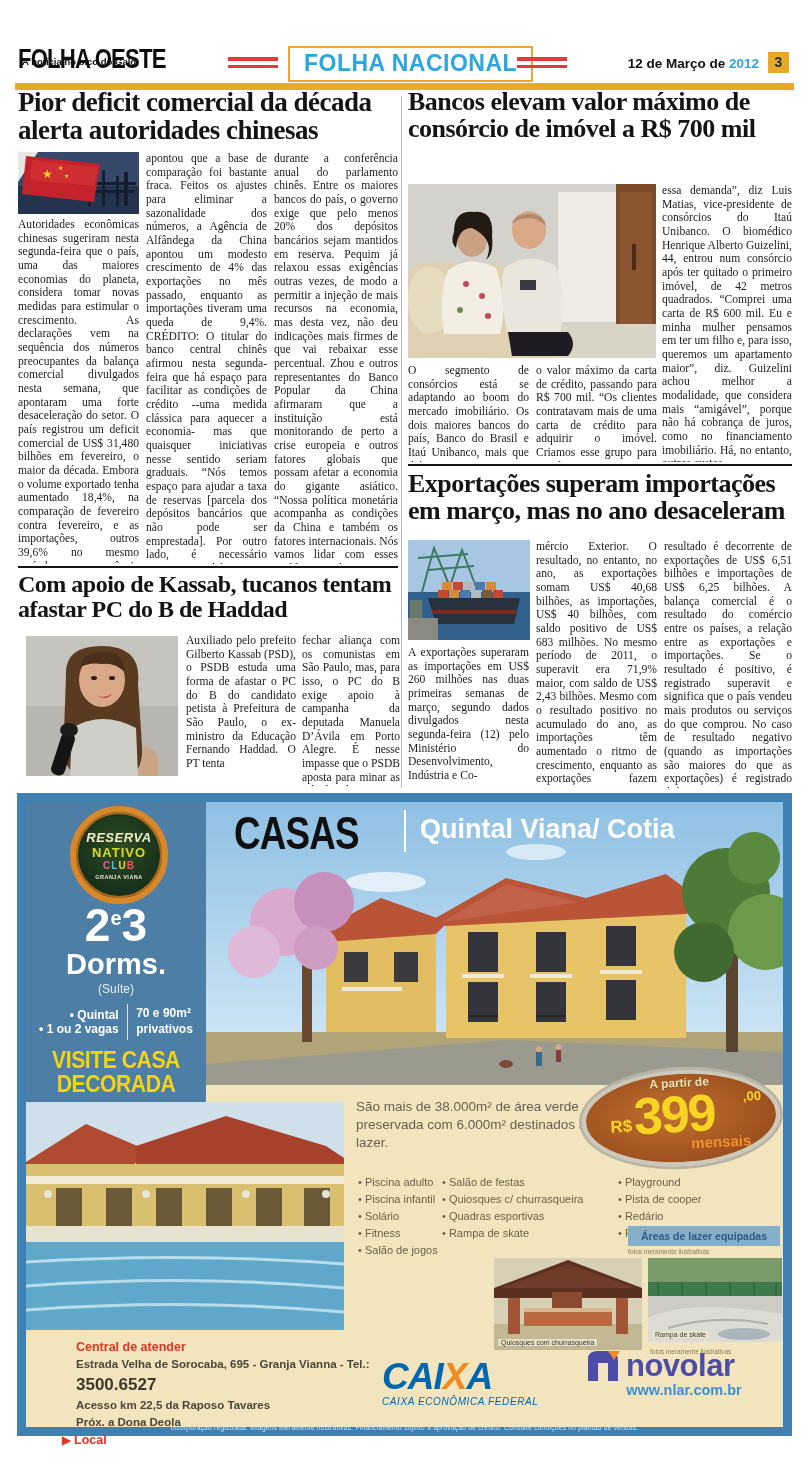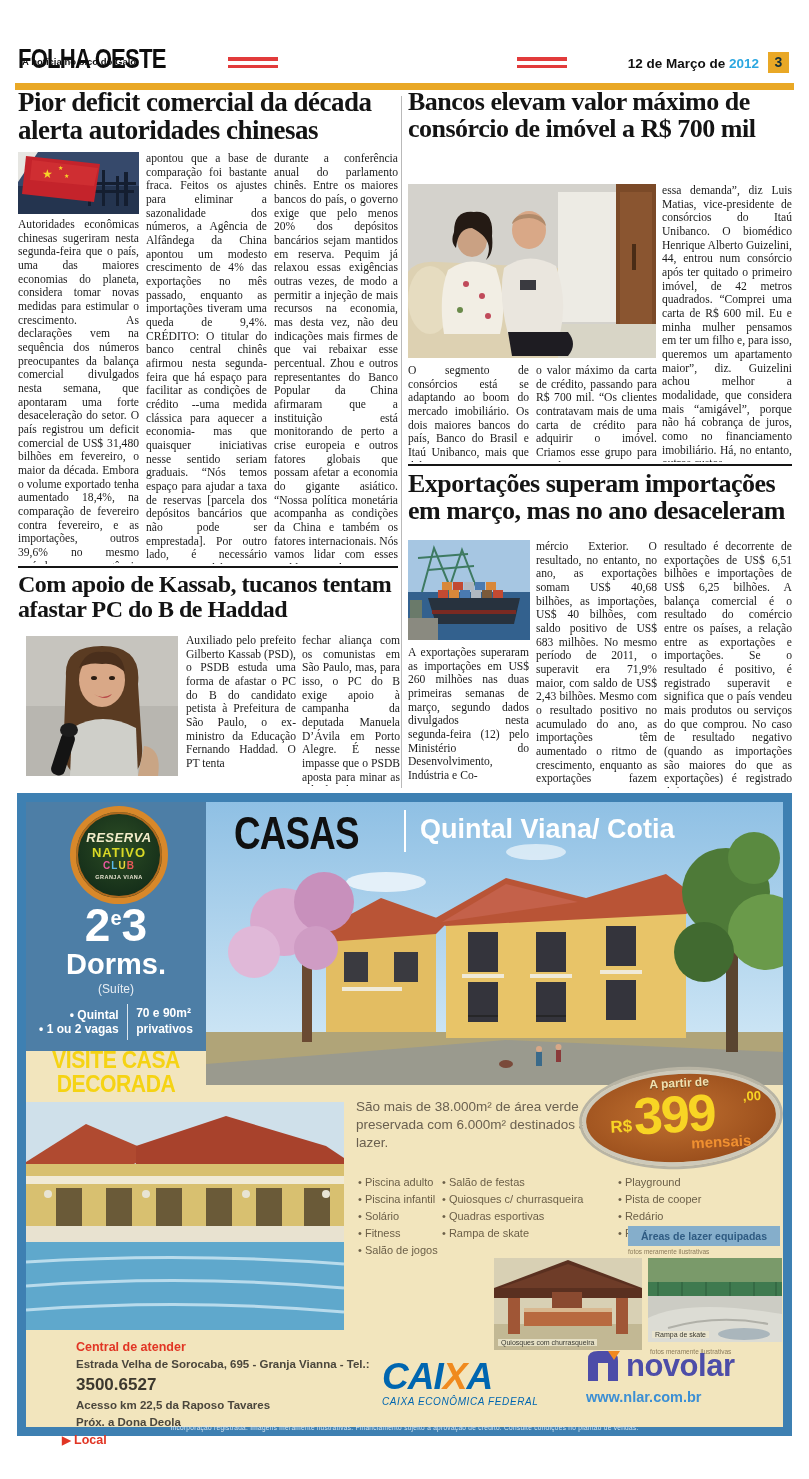--- a/index.html
+++ b/index.html
@@ -95,20 +95,23 @@
 
 <div class="page">
 
   <div class="abs masthead" style="left:18px;top:44px;">FOLHA OESTE</div>
   <div class="abs tagline" style="left:22px;top:56px;">A notícia no bico do Galo</div>
 
   <div class="abs redeq" style="left:228px;top:57px;">
       <i></i>
       <i></i>
     </div>
+  <div class="abs section-box" style="left:288px;top:46px;">
+    <span>FOLHA NACIONAL</span>
+  </div>
   <div class="abs redeq" style="left:517px;top:57px;">
       <i></i>
       <i></i>
     </div>
 
   <div class="abs dateline" style="right:50px;top:56px;">
     <span>12 de Março de</span>
     <span class="yr">2012</span>
   </div>
   <div class="abs pagenum" style="left:768px;top:52px;">3</div>
@@ -319,21 +322,21 @@
       <rect x="350" y="248" width="5" height="12" fill="#8a3a3a"></rect>
         <circle cx="352.5" cy="245" r="3" fill="#d9a887"></circle>
     </svg>
 
     <div class="abs" style="left:208px;top:4px;display:flex;align-items:flex-start;gap:14px;">
       <span class="adtitle">CASAS</span>
       <span style="width:2px;height:42px;background:#fff;margin-top:4px;"></span>
       <span class="adsub" style="margin-top:8px;">Quintal Viana/ Cotia</span>
     </div>
 
-    <div class="abs sidebar" style="left:0;top:0;width:180px;height:249px;">
+    <div class="abs sidebar" style="left:0;top:0;width:180px;height:300px;">
       <div class="abs logo-circle" style="left:44px;top:4px;">
         <span class="logo-l1">RESERVA</span>
         <span class="logo-l2">NATIVO</span>
         <span class="logo-l3"><b>C</b><b>L</b><b>U</b><b>B</b></span>
         <span class="logo-l4">GRANJA VIANA</span>
       </div>
       <div class="abs dorms-num" style="left:0;top:100px;width:180px;text-align:center;">
         <span>2</span><small style="vertical-align:super;">e</small><span>3</span>
       </div>
       <div class="abs dorms-label" style="left:0;top:148px;width:180px;text-align:center;">Dorms.</div>
@@ -473,19 +476,19 @@
     </div>
 
     <div class="abs" style="left:560px;top:548px;width:196px;">
       <div style="display:flex;align-items:center;gap:6px;">
         <svg width="34" height="30" viewBox="0 0 34 30">
           <path d="M2,30 L2,8 Q2,0 12,0 L24,0 Q32,0 32,10 L32,30 L22,30 L22,12 L12,12 L12,30 Z" fill="#4D4DA8"></path>
           <polygon points="22,0 34,0 28,9" fill="#F08A1E"></polygon>
         </svg>
         <span class="novolar-word">novolar</span>
       </div>
-      <div class="novolar-url" style="text-align:left;margin-top:8px;">www.nlar.com.br</div>
+      <div class="novolar-url" style="text-align:center;margin-top:1px;">www.nlar.com.br</div>
     </div>
 
     <div class="abs fineprint" style="left:0;top:622px;width:100%;">Incorporação registrada. Imagens meramente ilustrativas. Financiamento sujeito à aprovação de crédito. Consulte condições no plantão de vendas.</div>
   </div>
 
 </div>
 
 </body></html>

